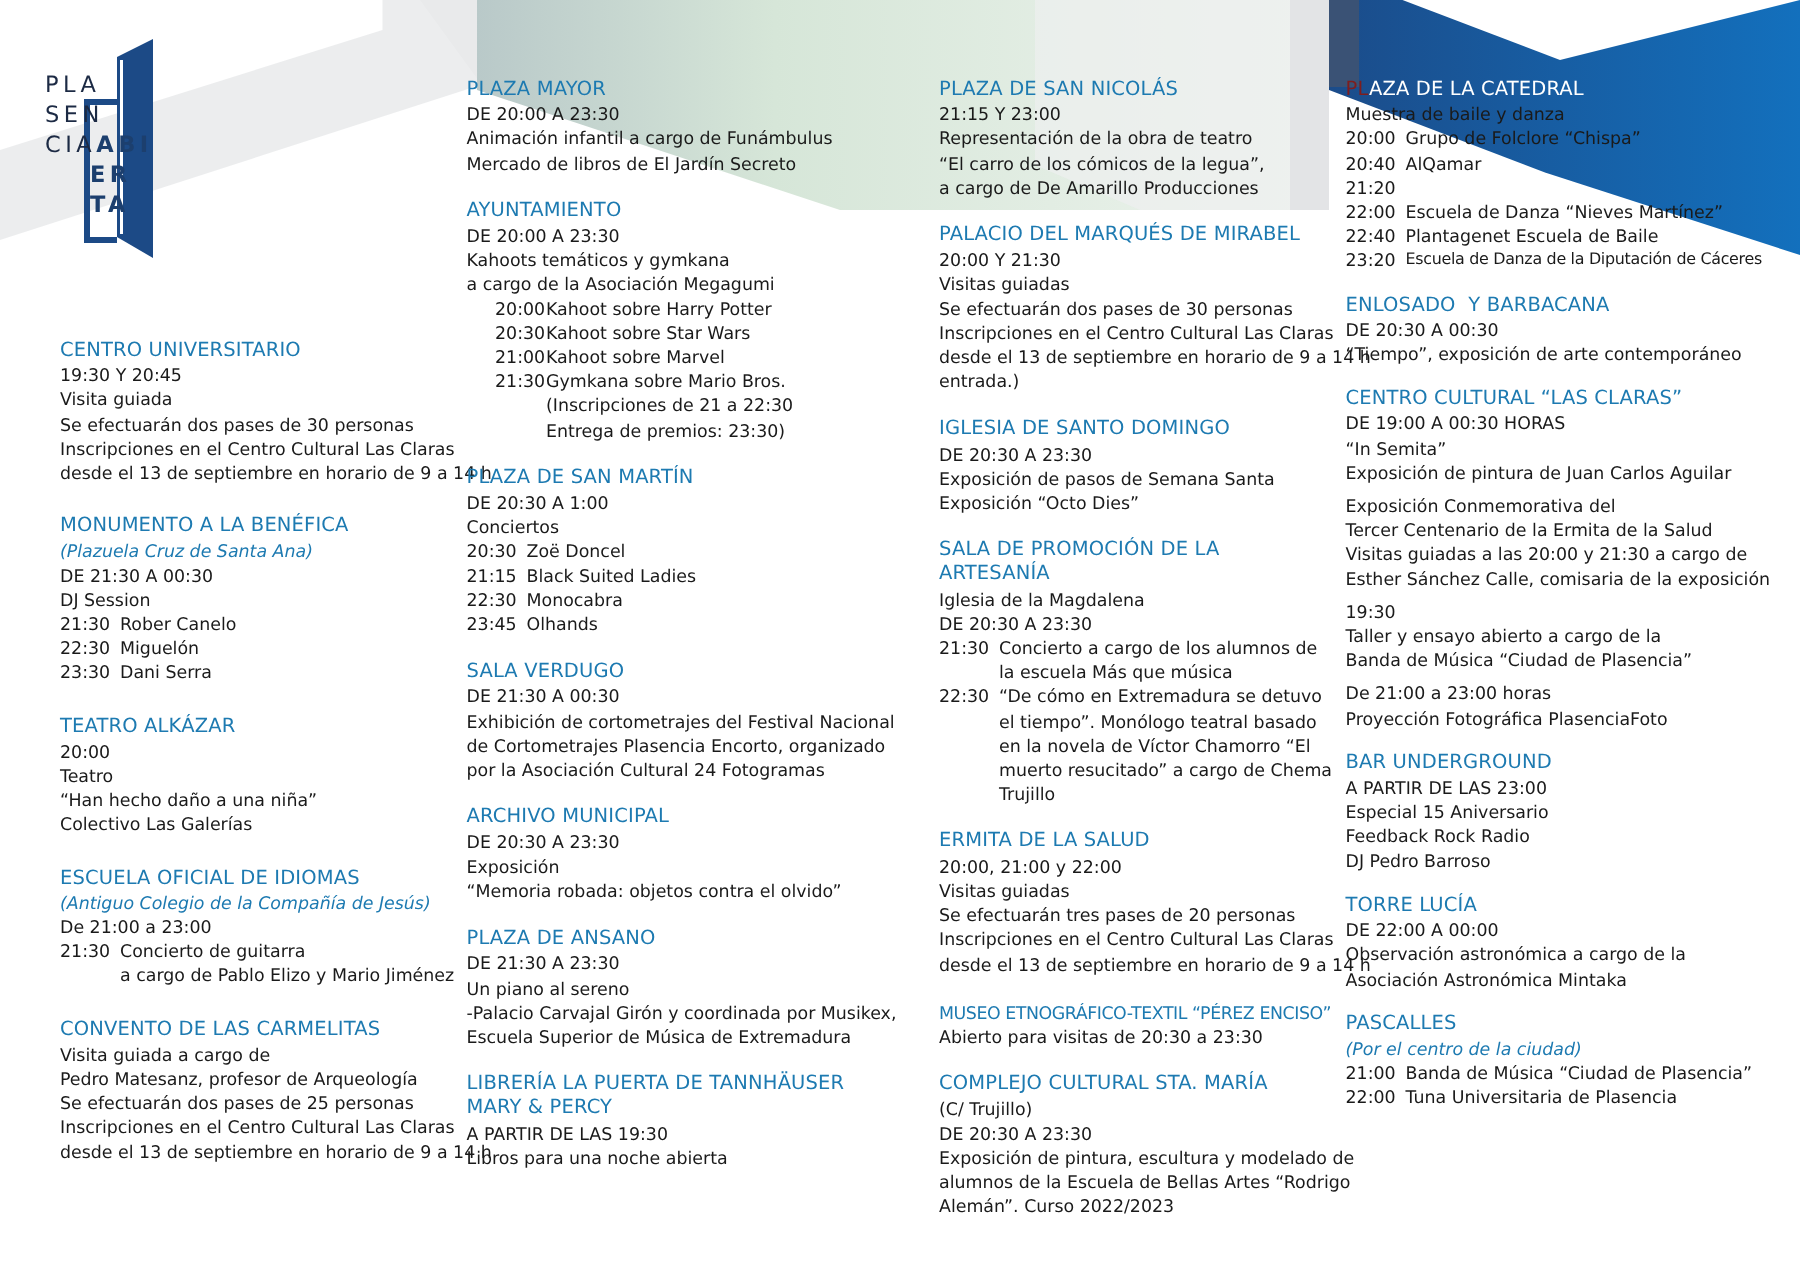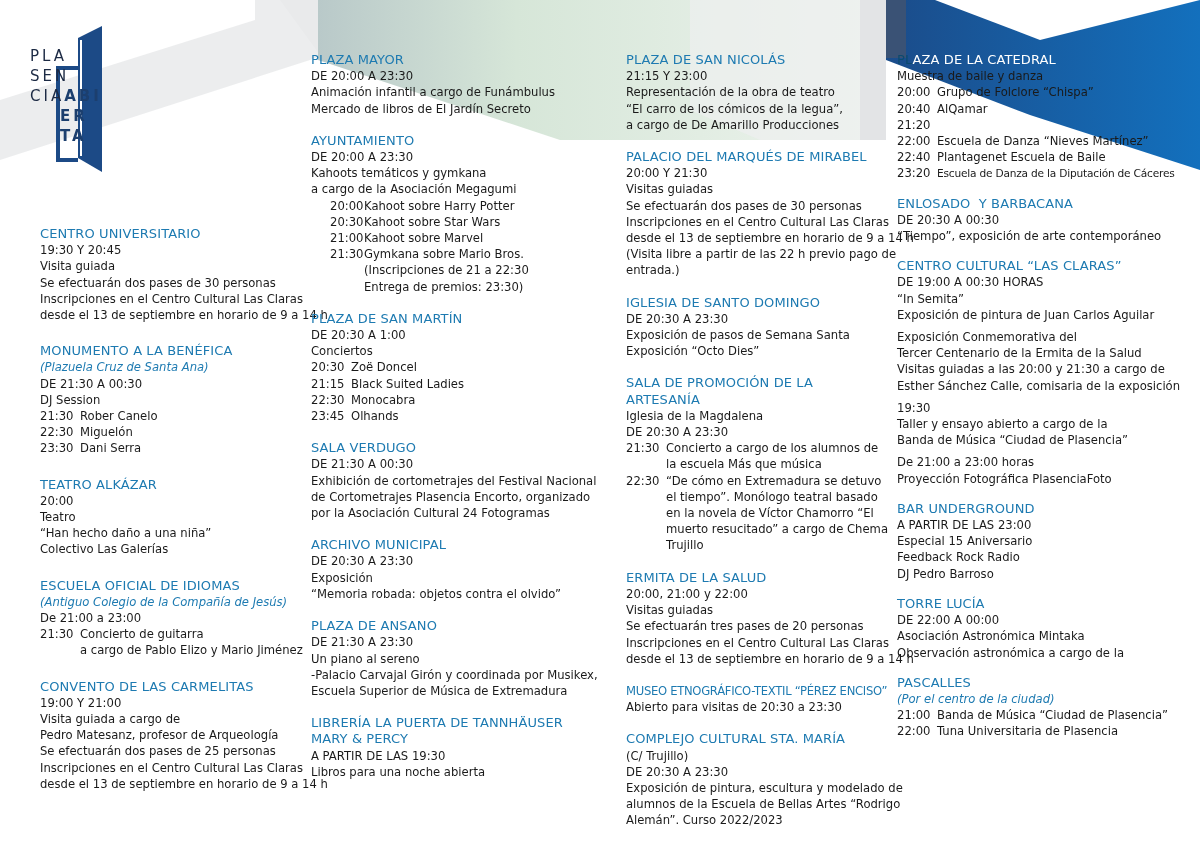--- a/index.html
+++ b/index.html
@@ -30,21 +30,21 @@
   .row2 .t { width: 40px; flex: 0 0 40px; }
   .row2 .d { flex: 1; white-space: normal; }
   .indent { padding-left: 19px; }
   .indent .t { width: 34px; flex: 0 0 34px; }
   .cont { padding-left: 53px; }
   .small { font-size: 10.6px; letter-spacing: -0.2px; }
 
   .col1 .venue { margin-bottom: 20px; }
   .col4 .venue { margin-bottom: 14px; }
   .col4 .venue.first h2 { color: #ffffff; }
-  .col4 .venue.first h2 .lead { color: #0c4a6e; }
+  .col4 .venue.first h2 .lead { color: #7f1d1d; }
 </style>
 </head>
 <body>
 
 <div class="bg">
   <svg viewBox="0 0 1200 848" xmlns="http://www.w3.org/2000/svg">
     <defs>
       <linearGradient id="gGreen" x1="0" y1="0" x2="1" y2="0">
         <stop offset="0" stop-color="#b9c9c9"></stop>
         <stop offset="0.35" stop-color="#d6e6d8"></stop>
@@ -139,21 +139,20 @@
     <p>De 21:00 a 23:00</p>
     <div class="row2">
         <span class="t">21:30</span>
         <span class="d">Concierto de guitarra</span>
       </div>
     <p style="padding-left:40px">a cargo de Pablo Elizo y Mario Jiménez</p>
   </section>
 
   <section class="venue">
     <h2>CONVENTO DE LAS CARMELITAS</h2>
-    <p>19:00 Y 21:00</p>
     <p>Visita guiada a cargo de</p>
     <p>Pedro Matesanz, profesor de Arqueología</p>
     <p>Se efectuarán dos pases de 25 personas</p>
     <p>Inscripciones en el Centro Cultural Las Claras</p>
     <p>desde el 13 de septiembre en horario de 9 a 14 h</p>
   </section>
 </div>
 
 <div class="col col2">
   <section class="venue">
@@ -250,21 +249,20 @@
     <p>a cargo de De Amarillo Producciones</p>
   </section>
 
   <section class="venue">
     <h2>PALACIO DEL MARQUÉS DE MIRABEL</h2>
     <p>20:00 Y 21:30</p>
     <p>Visitas guiadas</p>
     <p>Se efectuarán dos pases de 30 personas</p>
     <p>Inscripciones en el Centro Cultural Las Claras</p>
     <p>desde el 13 de septiembre en horario de 9 a 14 h</p>
-    <p>(Visita libre a partir de las 22 h previo pago de</p>
     <p>entrada.)</p>
   </section>
 
   <section class="venue">
     <h2>IGLESIA DE SANTO DOMINGO</h2>
     <p>DE 20:30 A 23:30</p>
     <p>Exposición de pasos de Semana Santa</p>
     <p>Exposición “Octo Dies”</p>
   </section>
 
@@ -364,22 +362,22 @@
     <h2>BAR UNDERGROUND</h2>
     <p>A PARTIR DE LAS 23:00</p>
     <p>Especial 15 Aniversario</p>
     <p>Feedback Rock Radio</p>
     <p>DJ Pedro Barroso</p>
   </section>
 
   <section class="venue">
     <h2>TORRE LUCÍA</h2>
     <p>DE 22:00 A 00:00</p>
+    <p>Observación astronómica a cargo de la</p>
     <p>Asociación Astronómica Mintaka</p>
-    <p>Observación astronómica a cargo de la</p>
   </section>
 
   <section class="venue">
     <h2>PASCALLES</h2>
     <p class="sub">(Por el centro de la ciudad)</p>
     <div class="row2">
         <span class="t">21:00</span>
         <span class="d">Banda de Música “Ciudad de Plasencia”</span>
       </div>
     <div class="row2">

